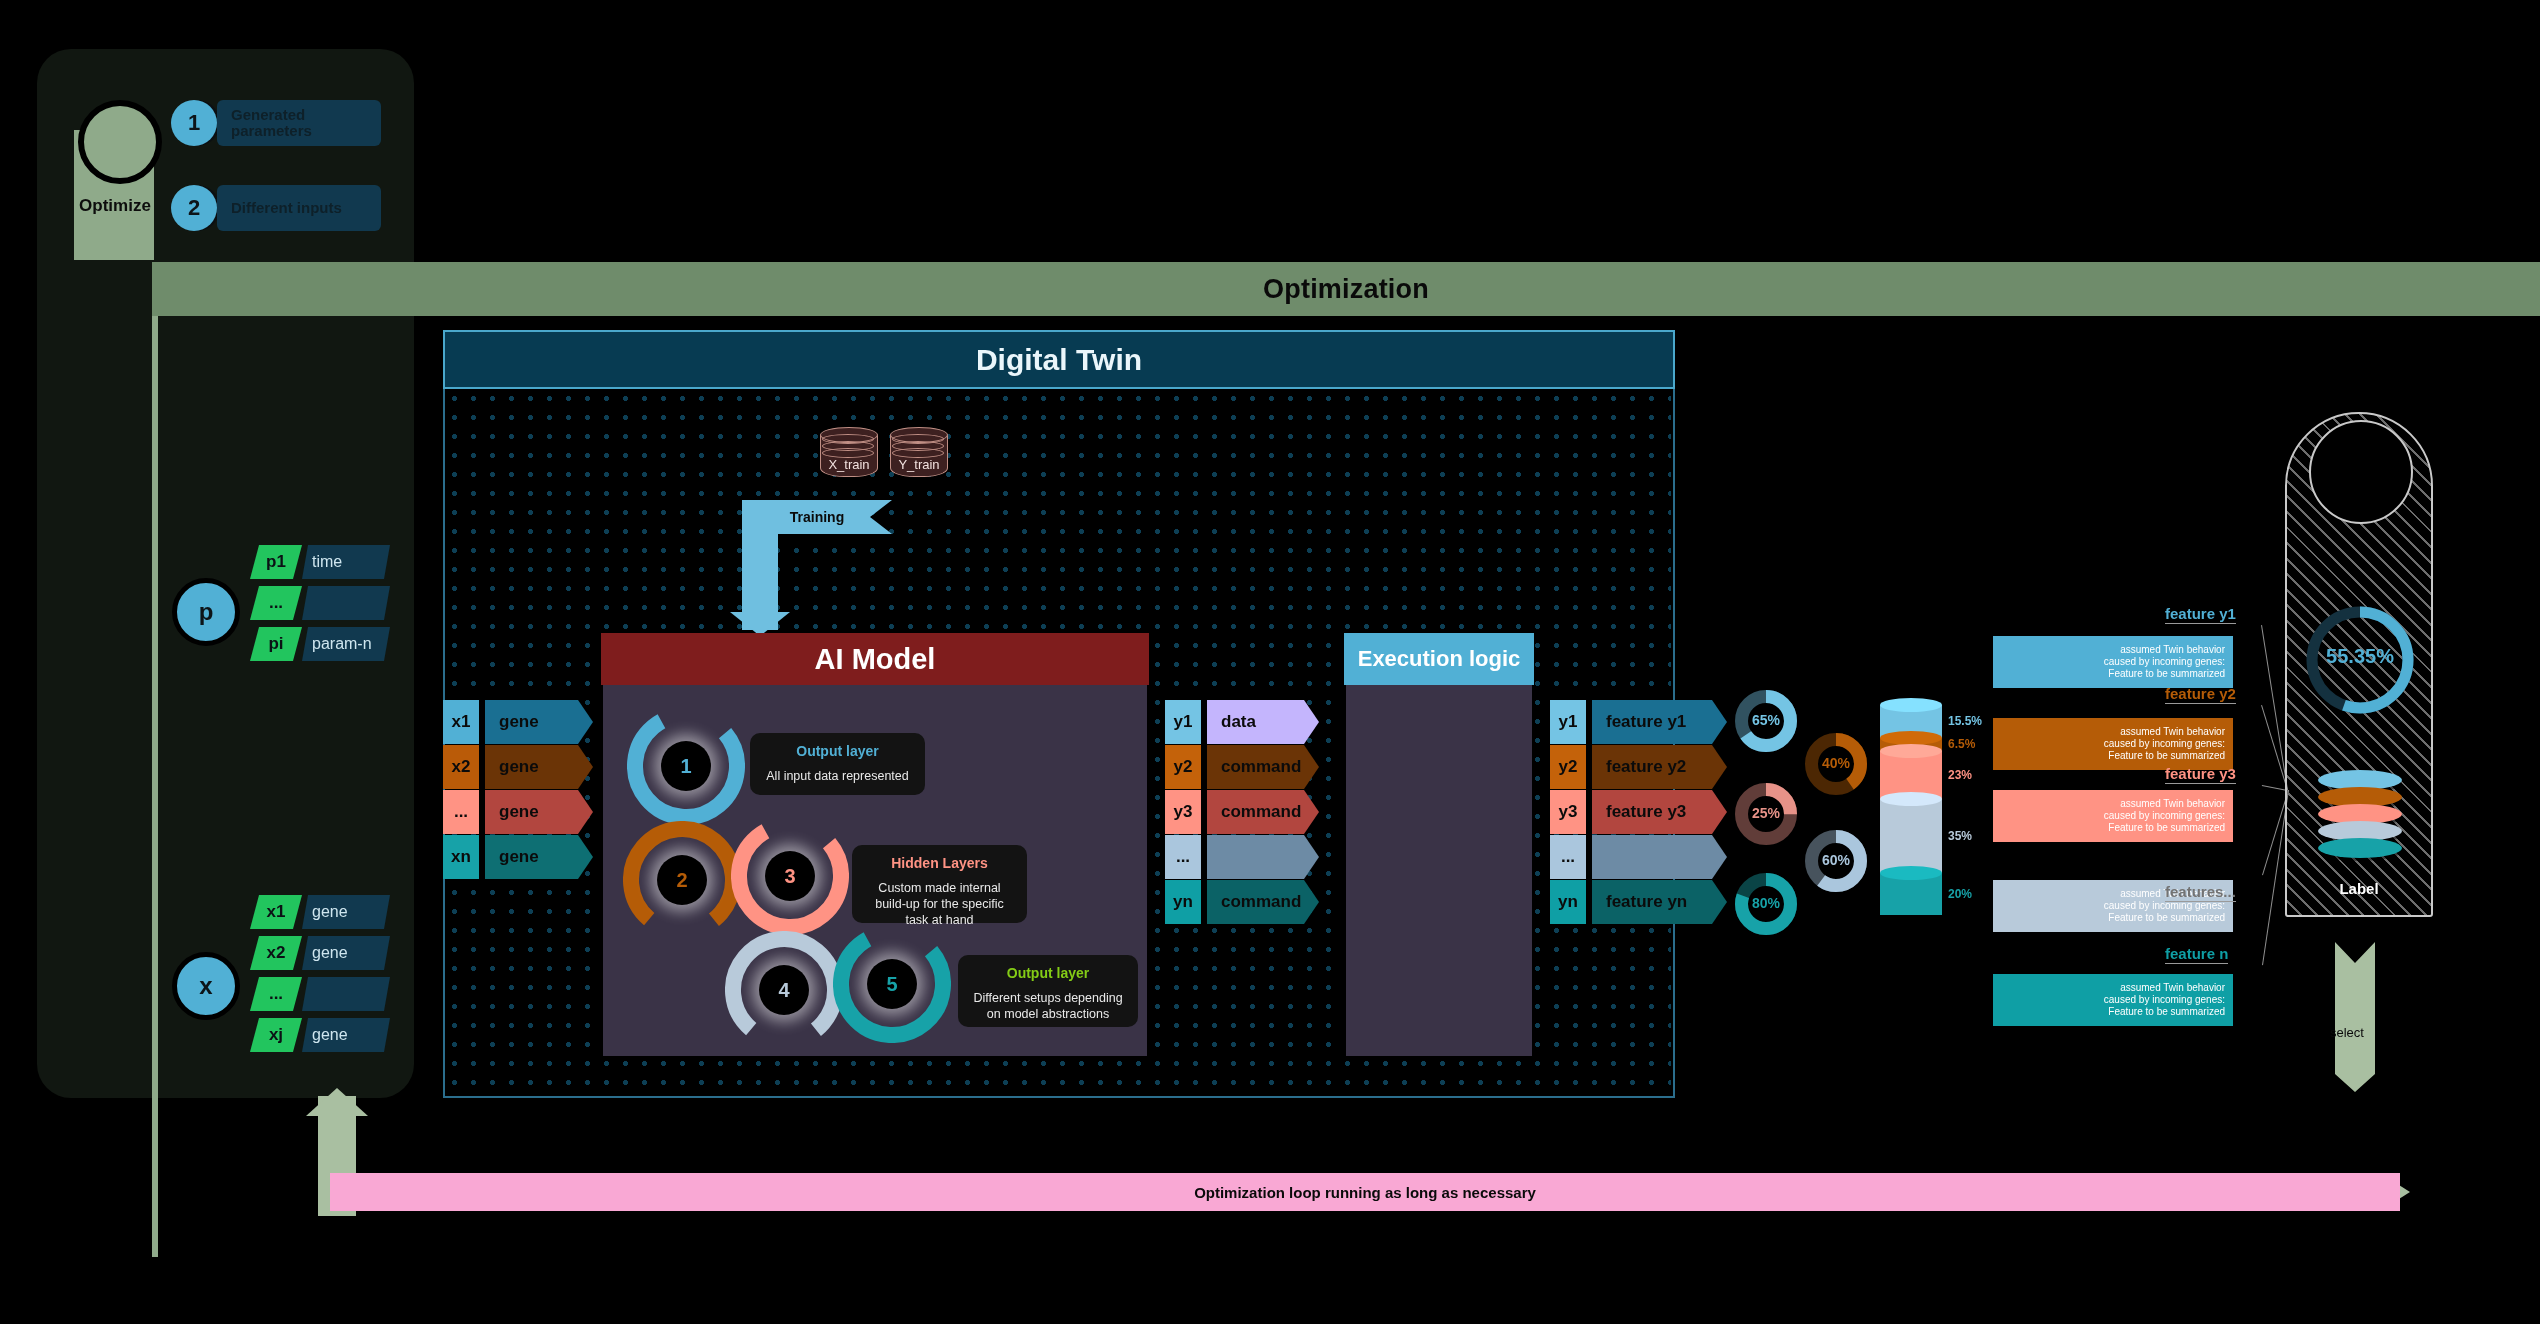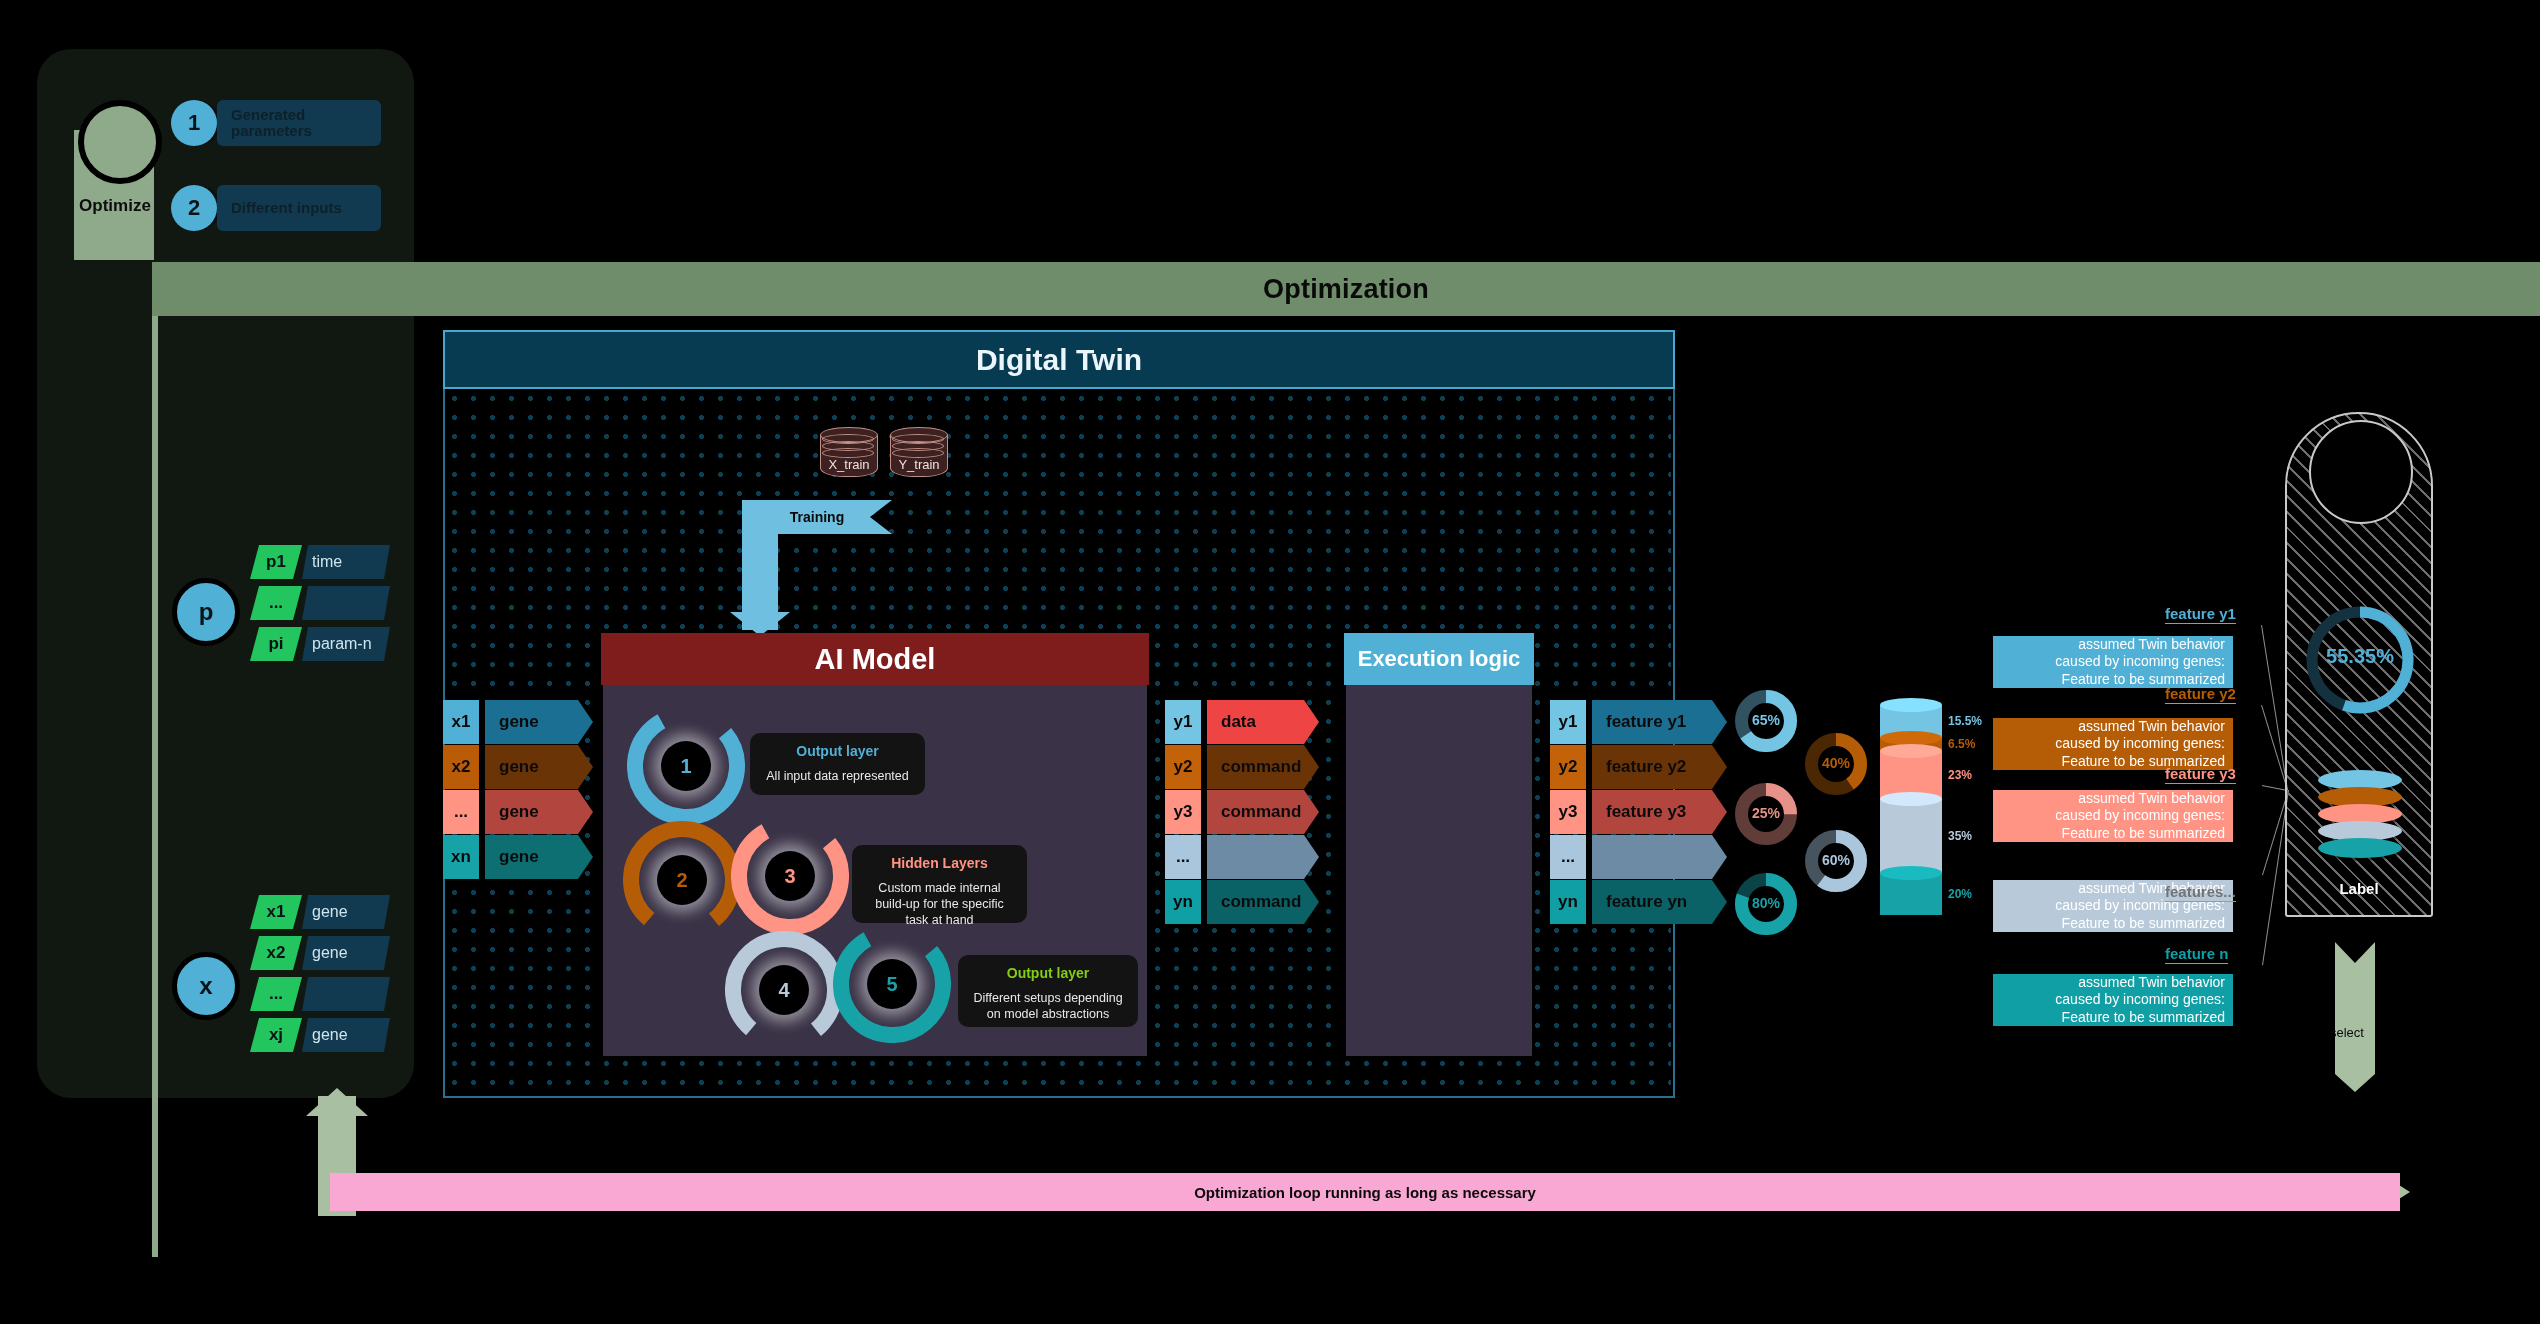--- a/index.html
+++ b/index.html
@@ -83,21 +83,21 @@
   #exec-header{left:1344px;top:633px;width:190px;height:52px;background:#51b0d5;
                display:flex;align-items:center;justify-content:center;font-size:22px;font-weight:bold;color:#fff;}
   
   #stack{left:1880px;top:705px;width:62px;}
   .seg{position:relative;width:62px;}
   .seg .top{position:absolute;left:0;top:-7px;width:62px;height:14px;border-radius:50%;}
   .pctlab{position:absolute;font-size:12px;font-weight:bold;}
   
   .callout{position:absolute;height:52px;display:flex;flex-direction:column;justify-content:center;
            align-items:flex-end;padding-right:8px;box-sizing:border-box;width:240px;}
-  .callout span{font-size:14px;color:#fff;line-height:1.22;}
+  .callout span{font-size:10px;color:#fff;line-height:1.22;}
   .ctitle{position:absolute;font-size:15px;font-weight:bold;border-bottom:1px solid #9a9a9a;padding-bottom:1px;}
   
   #tag{left:2285px;top:412px;width:148px;height:505px;border:2px solid #c9c9c9;box-sizing:border-box;
        background-image:repeating-linear-gradient(45deg,transparent,transparent 9px,#6d6d6d 9px,#6d6d6d 11px);
        border-radius:74px 74px 3px 3px;}
   #tag-hole{left:2309px;top:420px;width:100px;height:100px;border:2px solid #c9c9c9;border-radius:50%;background:#000;}
   #tag-label{left:2285px;top:880px;width:148px;text-align:center;font-size:15px;font-weight:bold;color:#fff;}
   .disc{position:absolute;width:84px;height:20px;border-radius:50%;}
   #select-arrow{left:2335px;top:942px;width:40px;height:150px;background:#a9bfa1;
                 clip-path:polygon(0 0,50% 14%,100% 0,100% 88%,50% 100%,0 88%);}
@@ -249,21 +249,21 @@
 </div>
 <div class="abs lay-card" id="card-output">
   <div class="lay-title" style="color:#84cc16">Output layer</div>
   <div class="lay-desc">Different setups depending on model abstractions</div>
 </div>
 
 <div class="abs" id="y-list">
     <div class="out-row">
       <div class="out-key" style="background: rgb(116, 196, 228);">y1</div>
       <div style="width: 6px;"></div>
-      <div class="out-val" style="width: 112px; background: #ef4444;">data</div>
+      <div class="out-val" style="width: 112px; background: #c4b5fd;">data</div>
     </div>
     <div class="out-row">
       <div class="out-key" style="background: rgb(196, 98, 10);">y2</div>
       <div style="width: 6px;"></div>
       <div class="out-val" style="width: 112px; background: rgb(107, 52, 6);">command</div>
     </div>
     <div class="out-row">
       <div class="out-key" style="background: rgb(255, 147, 132);">y3</div>
       <div style="width: 6px;"></div>
       <div class="out-val" style="width: 112px; background: rgb(178, 70, 63);">command</div>

